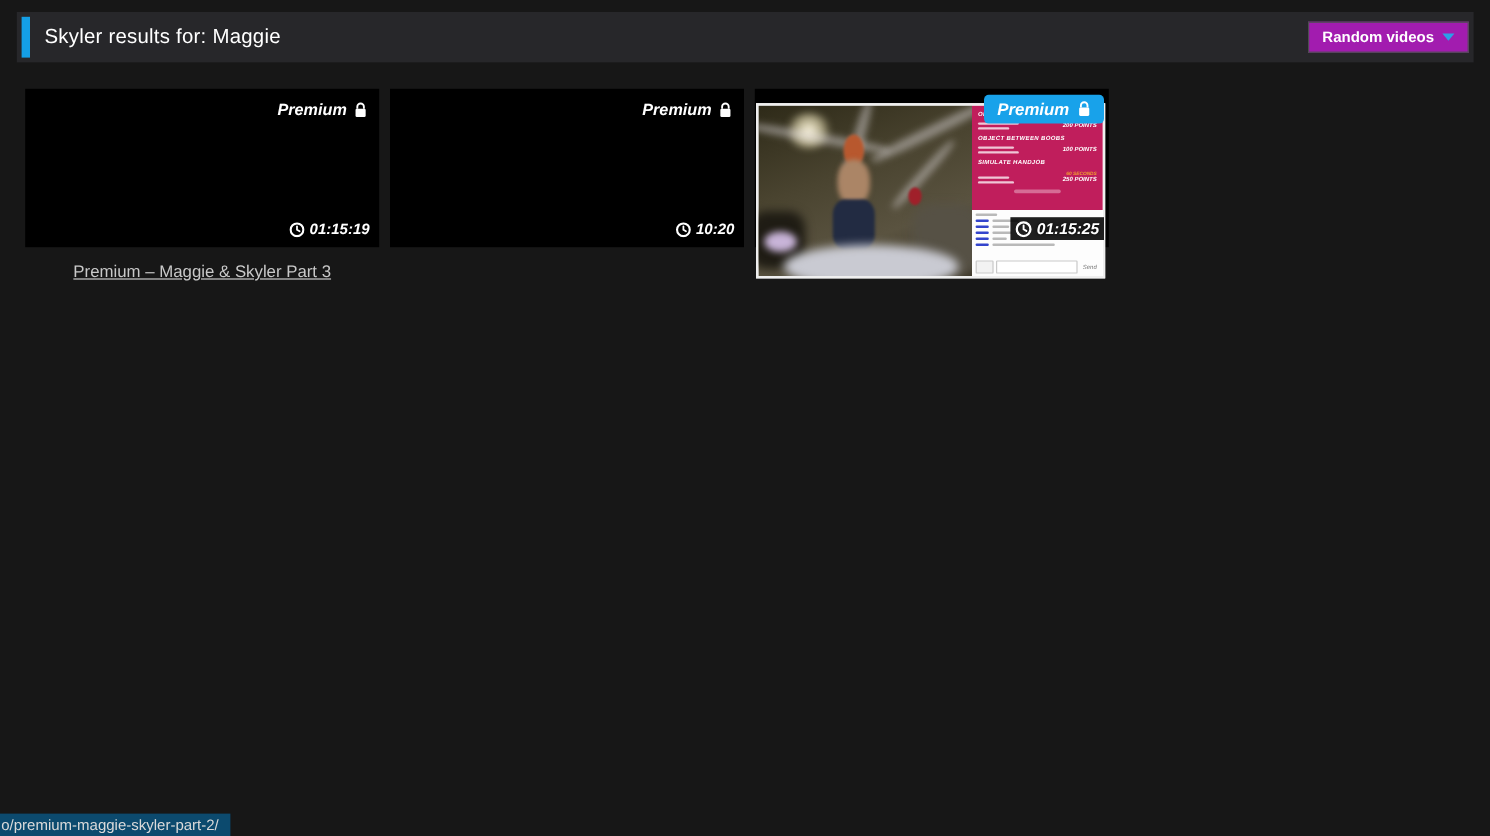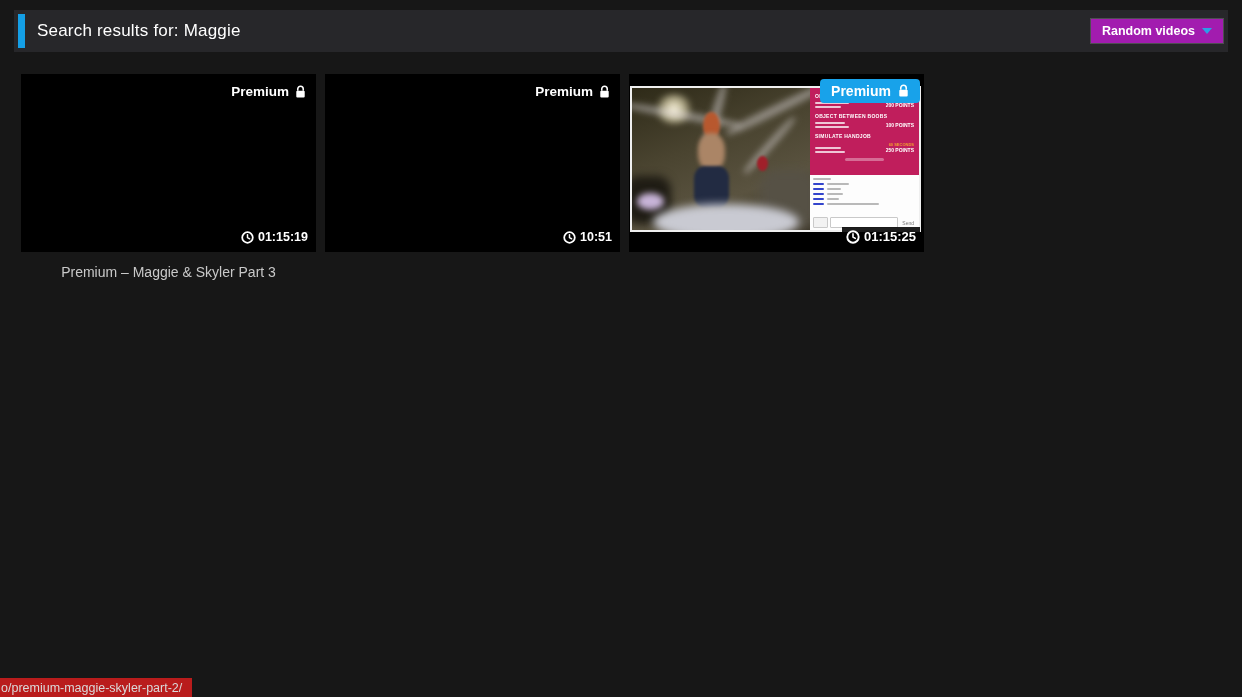--- a/index.html
+++ b/index.html
@@ -39,38 +39,39 @@
     border-top:6px solid #2b9fe8;
   }
 
   
   .cards-row {
     position:absolute; left:21px; top:74px;
     display:flex; gap:9px;
   }
   .video-card { width:295px; display:flex; flex-direction:column; }
   .thumb {
-    position:relative; width:295px; height:178px; background:#000;
+    position:relative; width:295px; height:132px; background:#000;
     cursor:pointer;
+    font-style:italic;
   }
   .premium-label {
     position:absolute; top:10px; right:10px;
     display:flex; align-items:center; gap:6px;
     font-size:13.5px; font-weight:bold; color:#fff;
   }
   .duration {
     position:absolute; bottom:8px; right:8px;
     display:flex; align-items:center; gap:4px;
     font-size:12.5px; font-weight:bold; color:#fff;
     text-shadow:0 0 3px #000;
     margin-top:48px;
   }
   .card-title {
     margin-top:12px; text-align:center;
-    font-size:14px; color:#c9c9c9; cursor:pointer;
+    font-size:14px; color:#c9c9c9; cursor:pointer;text-decoration:underline;
   }
 
   
   .premium-pill {
     position:absolute; top:5px; right:4px; z-index:5;
     display:flex; align-items:center; gap:7px;
     background:#18a2ea; color:#fff;
     font-size:14px; font-weight:bold;
     padding:4px 11px; border-radius:4px;
   }
@@ -131,33 +132,33 @@
   .cb { height:2.5px; border-radius:1px; }
   .blue { background:#3344cc; } .gray { background:#b9b9b9; }
   .chat-input-row { margin-top:auto; display:flex; gap:2px; align-items:stretch; height:11px; }
   .mini-btn { width:15px; border:1px solid #c9c9c9; background:#f2f2f2; border-radius:1px; }
   .mini-input { flex:1; border:1px solid #c9c9c9; background:#fff; border-radius:1px; }
   .send-label { font-size:5px; color:#777; align-self:center; padding:0 2px; }
 
   
   .status-bar {
     position:absolute; left:0; bottom:0; height:19px;
-    background:#b91c1c; color:#dadada;
+    background:#0c4a6e; color:#dadada;
     font-size:12.5px; display:flex; align-items:center;
     padding:0 10px 0 1px; white-space:nowrap;
   }
 
   svg { display:block; }
 </style>
 </head>
 <body>
 
 <div class="header-bar">
   <div class="accent-bar"></div>
-  <div class="page-title">Search results for: Maggie</div>
+  <div class="page-title">Skyler results for: Maggie</div>
   <div class="random-btn">
     <span>Random videos</span>
     <span class="caret-down"></span>
   </div>
 </div>
 
 <div class="cards-row">
 
   <div class="video-card">
     <div class="thumb">
@@ -194,21 +195,21 @@
             </svg>
         </span>
       </div>
       <div class="duration">
         <span>
           <svg viewBox="0 0 14 14" width="13" height="13">
               <circle cx="7" cy="7" r="5.7" fill="none" stroke="#fff" stroke-width="1.9"></circle>
               <path d="M7 3.9V7l2.3 1.4" fill="none" stroke="#fff" stroke-width="1.6" stroke-linecap="round"></path>
             </svg>
         </span>
-        <span>10:51</span>
+        <span>10:20</span>
       </div>
     </div>
   </div>
 
   <div class="video-card">
     <div class="thumb">
 
       <div class="premium-pill">
         <span>Premium</span>
         <span>

